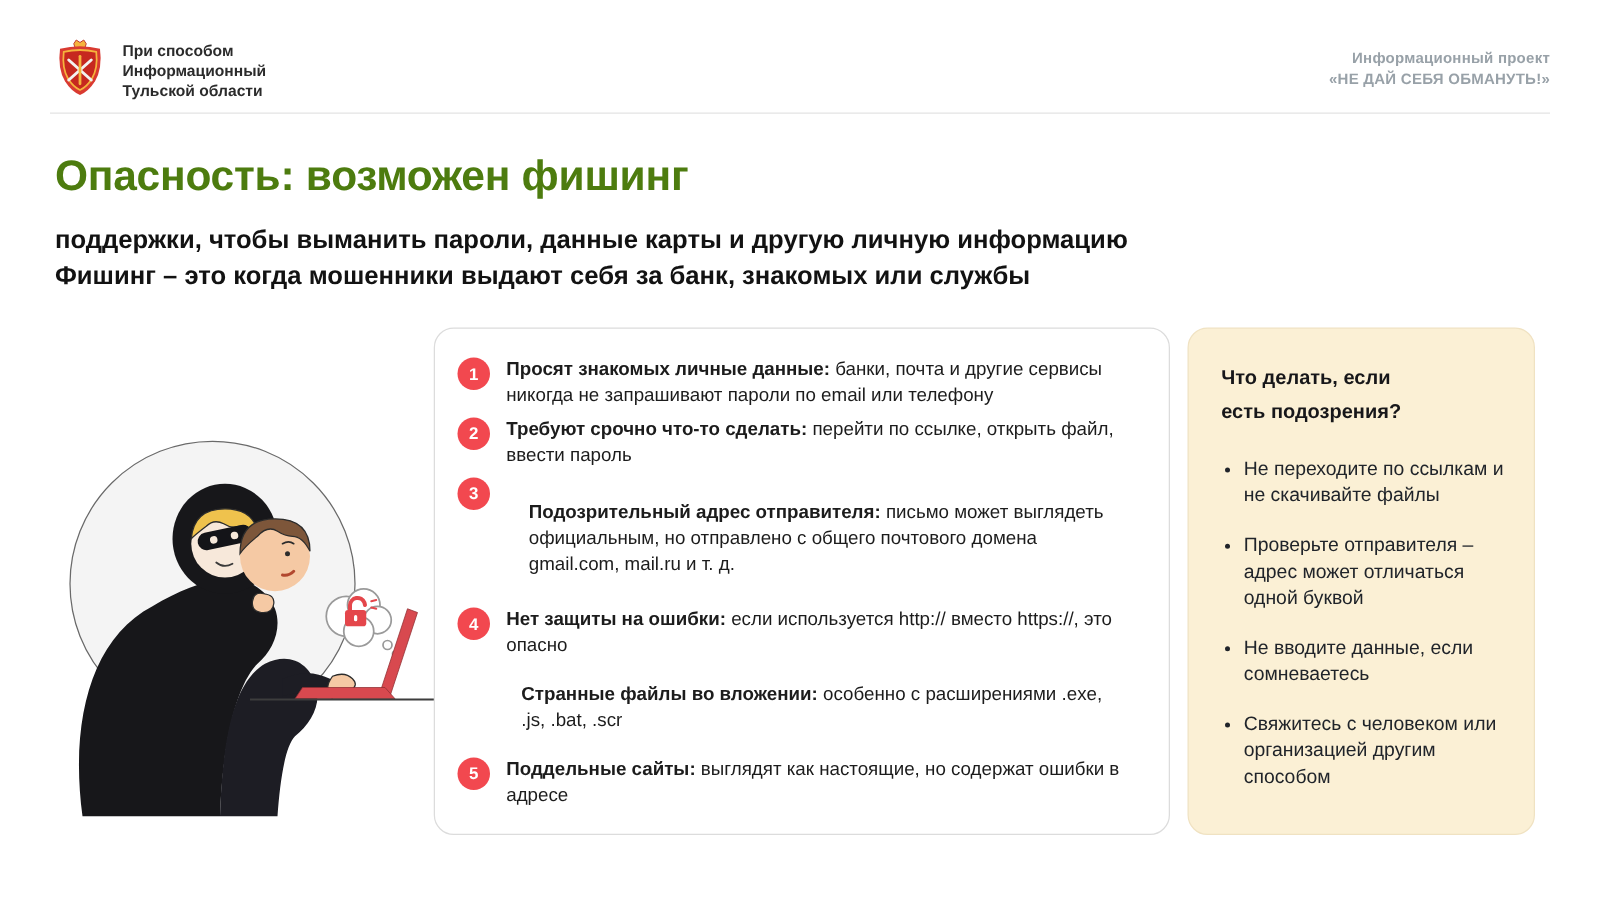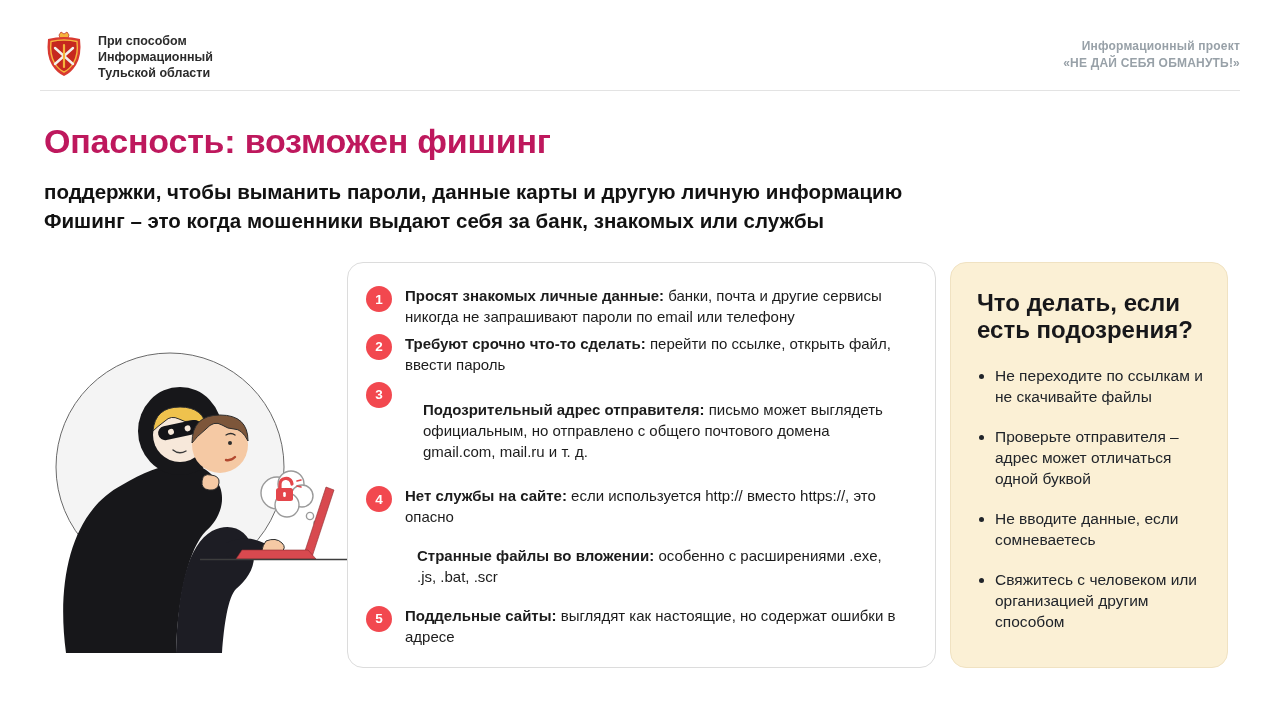--- a/index.html
+++ b/index.html
@@ -32,21 +32,21 @@
     font-size:13.5px;font-weight:700;margin-top:1px;
   }
   .sign-text{font-size:15px;line-height:21px;color:#1c1c1c;}
   .lead{font-weight:700;}
   
   .advice-card{
     position:absolute;left:950px;top:262px;width:278px;height:406px;box-sizing:border-box;
     background:#fbf0d5;border:1px solid #f0e2c2;border-radius:16px;
     padding:26px 24px 20px 26px;
   }
-  .advice-title{font-size:24px;font-weight:800;line-height:27px;color:#17171a;}
+  .advice-title{font-size:16px;font-weight:800;line-height:27px;color:#17171a;}
   .advice-list{margin:22px 0 0 0;padding-left:18px;}
   .advice-list li{font-size:15.5px;line-height:21px;color:#20242a;margin-bottom:19px;}
   
   .illustration{position:absolute;left:30px;top:335px;width:336px;height:330px;}
 </style>
 </head>
 <body>
 
 <div class="header">
   <svg class="logo" viewBox="0 0 44 48" aria-hidden="true">
@@ -65,21 +65,21 @@
     <div>Информационный</div>
     <div>Тульской области</div>
   </div>
   <div class="project">
     <div>Информационный проект</div>
     <div>«НЕ ДАЙ СЕБЯ ОБМАНУТЬ!»</div>
   </div>
 </div>
 <div class="divider"></div>
 
-<h1 class="page-title" style="margin:0;color:#be185d;">Опасность: возможен фишинг</h1>
+<h1 class="page-title" style="margin:0;color:#4d7c0f;">Опасность: возможен фишинг</h1>
 <div class="subtitle">
   <div>поддержки, чтобы выманить пароли, данные карты и другую личную информацию</div>
   <div>Фишинг – это когда мошенники выдают себя за банк, знакомых или службы</div>
 </div>
 
 <svg class="illustration" viewBox="0 0 336 330" aria-hidden="true">
 
   <circle cx="140" cy="132" r="114" fill="#f4f4f4" stroke="#6a6a6a" stroke-width="1"></circle>
 
   <path d="M36 318 C26 244 42 176 92 150 C112 138 132 130 150 128 C170 127 184 138 190 152 C196 168 188 186 176 196 C160 212 148 256 146 318 Z" fill="#17171a"></path>
@@ -147,21 +147,21 @@
     <p class="sign-text" style="margin:0;"><span class="lead">Требуют срочно что-то сделать:</span><span> перейти по ссылке, открыть файл, ввести пароль</span></p>
   </div>
 
   <div class="sign-row">
     <span class="badge" style="background:#f2484f;">3</span>
     <p class="sign-text" style="margin:18px;"><span class="lead">Подозрительный адрес отправителя:</span><span> письмо может выглядеть официальным, но отправлено с общего почтового домена gmail.com, mail.ru и т. д.</span></p>
   </div>
 
   <div class="sign-row">
     <span class="badge" style="background:#f2484f;">4</span>
-    <p class="sign-text" style="margin:0;"><span class="lead">Нет службы на сайте:</span><span> если используется http:// вместо https://, это опасно</span></p>
+    <p class="sign-text" style="margin:0;"><span class="lead">Нет защиты на ошибки:</span><span> если используется http:// вместо https://, это опасно</span></p>
   </div>
 
   <div class="sign-row">
     <span></span>
     <p class="sign-text" style="margin:12px;"><span class="lead">Странные файлы во вложении:</span><span> особенно с расширениями .exe, .js, .bat, .scr</span></p>
   </div>
 
   <div class="sign-row">
     <span class="badge" style="background:#f2484f;">5</span>
     <p class="sign-text" style="margin:0;"><span class="lead">Поддельные сайты:</span><span> выглядят как настоящие, но содержат ошибки в адресе</span></p>

